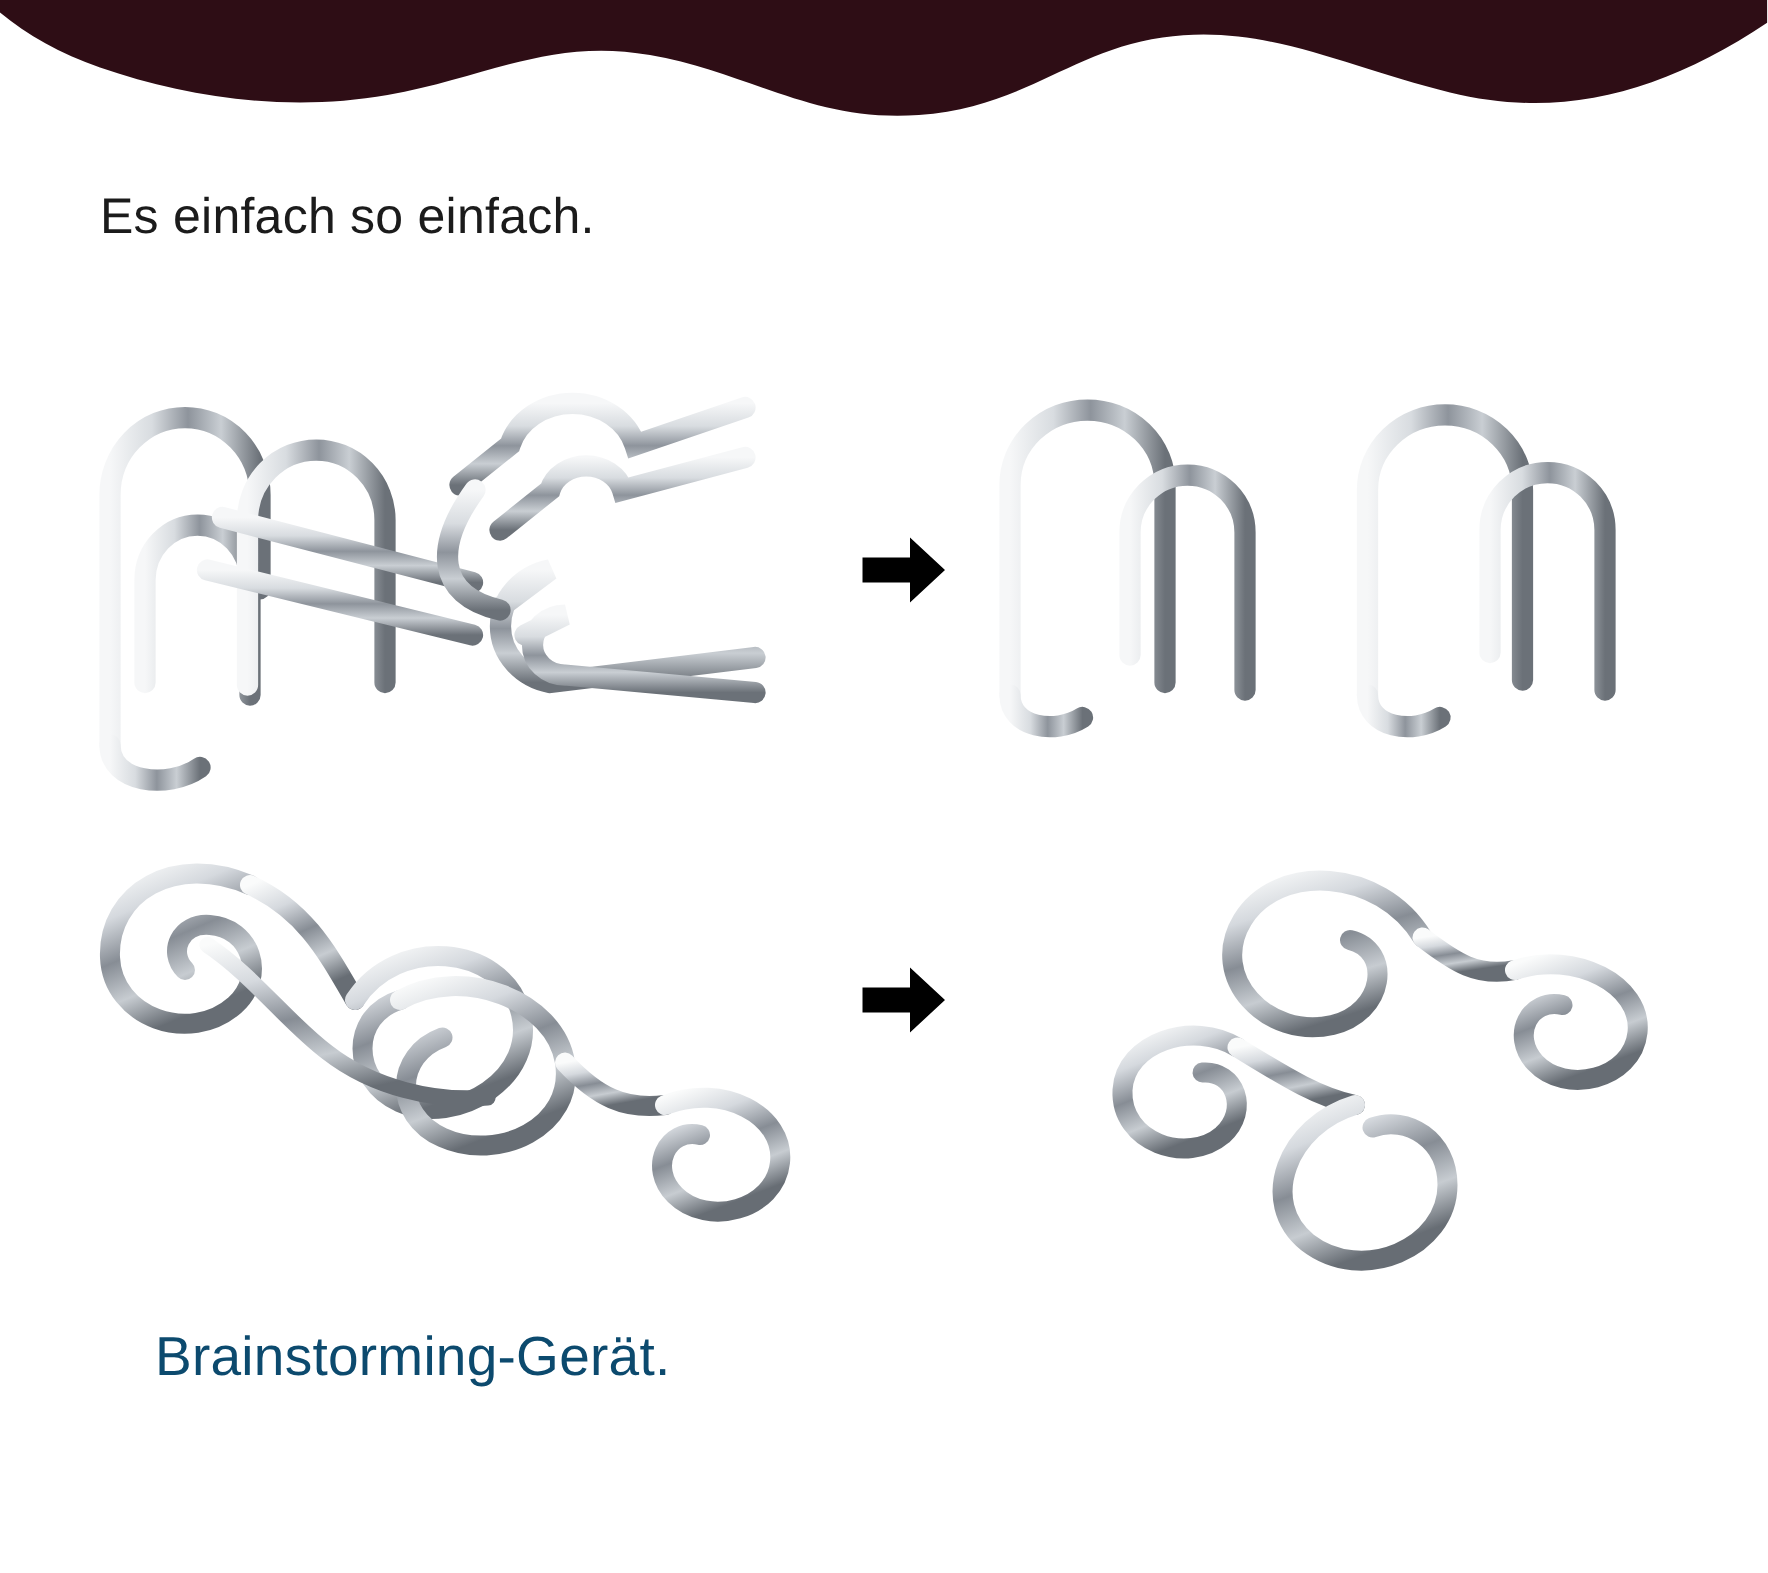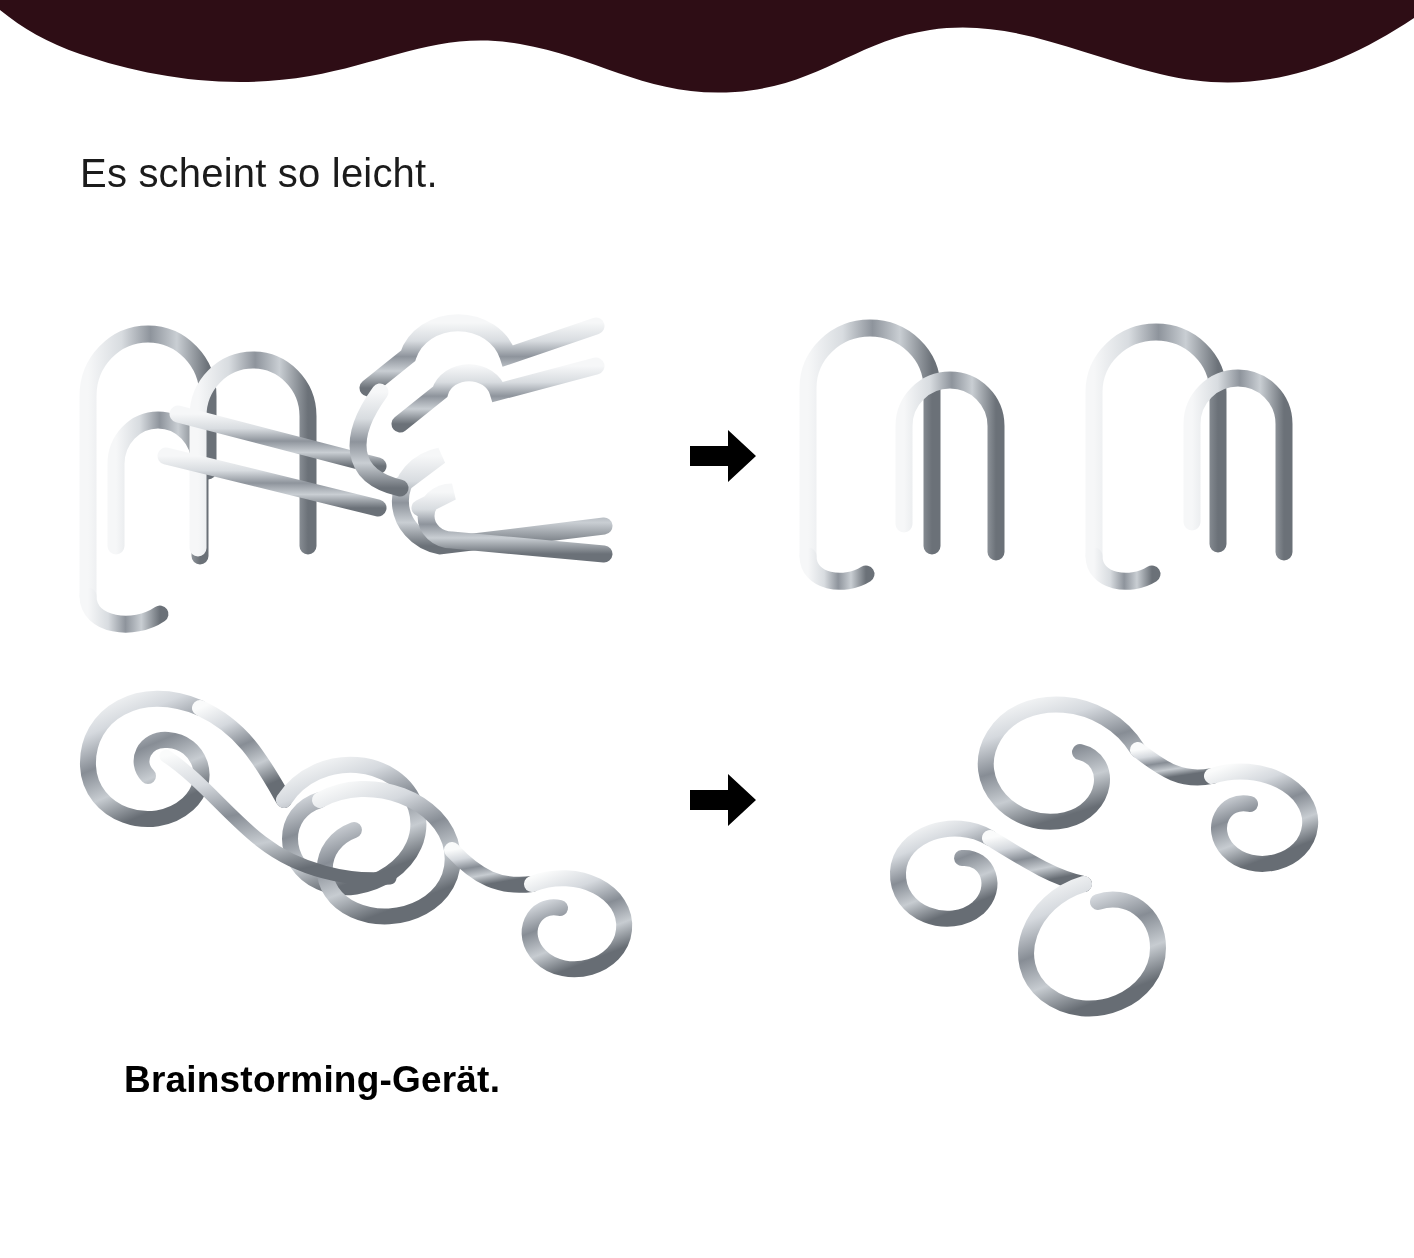--- a/index.html
+++ b/index.html
@@ -46,26 +46,25 @@
     white-space: nowrap;
   }
   
   .caption {
     position: absolute;
     left: 124px;
     top: 1050px;
     width: 1200px;
   }
   .caption .line {
-    font-size: 37px;
-    color: #000000;
+    font-size: 44px;
+    color: #0c4a6e;
     letter-spacing: 0.2px;
     line-height: 1.62;
     white-space: nowrap;
-    font-weight: bold;
   }
   
   .row {
     position: absolute;
   }
   .row-top { left: 48px; top: 296px; width: 1330px; height: 330px; }
   .row-bottom { left: 48px; top: 620px; width: 1330px; height: 420px; }
 
   .arrow {
     position: absolute;
@@ -91,21 +90,21 @@
                C1075,53 1010,18 930,30
                C855,41 820,86 735,92
                C650,98 600,58 520,44
                C440,30 390,62 310,76
                C230,90 150,78 80,54
                C48,43 22,28 0,10 Z" fill="#2e0d15"></path>
     </svg>
   </div>
 
   <div class="headline">
-    <div class="line">Es scheint so leicht.</div>
+    <div class="line">Es einfach so einfach.</div>
   </div>
 
   <div class="row row-top">
 
     <div class="piece" style="left:0px; top:0px;">
       <svg width="620" height="330" viewBox="0 0 620 330" aria-hidden="true">
         <defs>
           <linearGradient id="mg1" x1="0" y1="0" x2="0" y2="1">
             <stop offset="0%" stop-color="#f6f7f8"></stop>
             <stop offset="28%" stop-color="#d8dce0"></stop>

